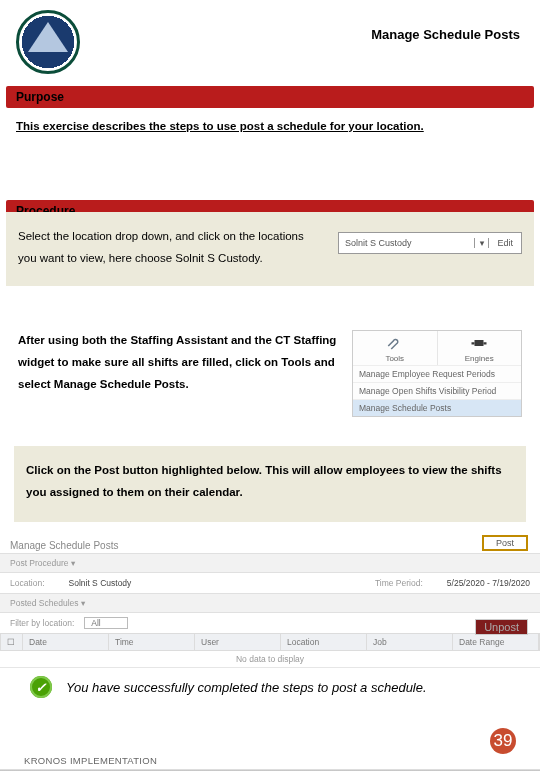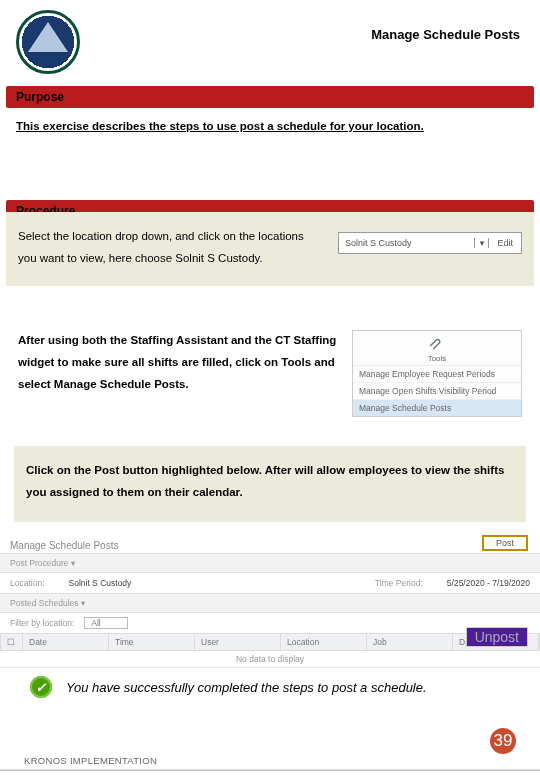--- a/index.html
+++ b/index.html
@@ -110,22 +110,22 @@
   }
   .big-shot .bar1b{ background:#fff; display:flex; padding:3px 10px; gap:24px; height:20px; align-items:center;}
   .big-shot .lbl{color:#999;}
   .big-shot .val{color:#444;}
   .big-shot .postbtn{
     position:absolute; right:12px; top:1px;
     border:2px solid #c08a00;
     padding:1px 12px; font-size:9px; color:#555; background:#fff;
   }
   .big-shot .unpost{
-    position:absolute; right:12px; top:14px;
-    border:1px solid #ccc; padding:1px 8px; font-size:14px; color:#aaa; background:#4c1d95;
+    position:absolute; right:12px; top:6px;
+    border:1px solid #ccc; padding:1px 8px; font-size:11px; color:#aaa; background:#7f1d1d;
   }
   .big-shot .filterrow{ background:#fff; padding:3px 10px; display:flex; align-items:center; gap:10px; position:relative; height:20px;}
   .big-shot .allbox{ border:1px solid #bbb; padding:0 26px 0 6px; font-size:8.5px;}
   .big-shot .thead{ display:flex; background:#eef0f3; border:1px solid #dcdcdc; font-size:8.5px;}
   .big-shot .thead div{ flex:1; padding:3px 6px; border-right:1px solid #dcdcdc;}
   .big-shot .thead div:first-child{flex:0 0 22px;}
   .big-shot .nodata{ text-align:center; padding:3px; color:#999; border-bottom:1px solid #e6e6e6;}
   .success {
     position:absolute; top: 676px; left:30px; right:20px;
     display:flex; align-items:center; gap:14px;
@@ -182,31 +182,39 @@
 <div class="step2">
   <div class="text">After using both the Staffing Assistant and the CT Staffing widget to make sure all shifts are filled, click on Tools and select Manage Schedule Posts.</div>
   <div class="shot">
     <div class="iconrow">
       <div class="iconcell">
         <svg viewBox="0 0 24 16">
             <path d="M3 12 L10 5 A3 3 0 1 1 14 9 L7 16" fill="none" stroke="#6a7a8a" stroke-width="2"></path>
           </svg>
         <span class="mlabel">Tools</span>
       </div>
+      <div class="iconcell">
+        <svg viewBox="0 0 24 16">
+            <rect x="6" y="4" width="12" height="8" fill="#3a3a3a"></rect>
+            <rect x="2" y="7" width="4" height="3" fill="#3a3a3a"></rect>
+            <rect x="18" y="7" width="4" height="3" fill="#3a3a3a"></rect>
+          </svg>
+        <span class="mlabel">Engines</span>
+      </div>
     </div>
     <div class="menu">
       <div>Manage Employee Request Periods</div>
       <div>Manage Open Shifts Visibility Period</div>
       <div class="sel">Manage Schedule Posts</div>
     </div>
   </div>
 </div>
 
 <div class="step3">
-  <span>Click on the Post button highlighted below. After will allow employees to view the shifts you assigned to them on their calendar.</span>
+  <span>Click on the Post button highlighted below. This will allow employees to view the shifts you assigned to them on their calendar.</span>
 </div>
 
 <div class="big-shot">
   <div class="title">Manage Schedule Posts</div>
   <div class="bar1">
     <span class="lbl">Post Procedure ▾</span>
   </div>
   <div class="bar1b">
     <span class="lbl">Location:</span>
     <span class="val">Solnit S Custody</span>

